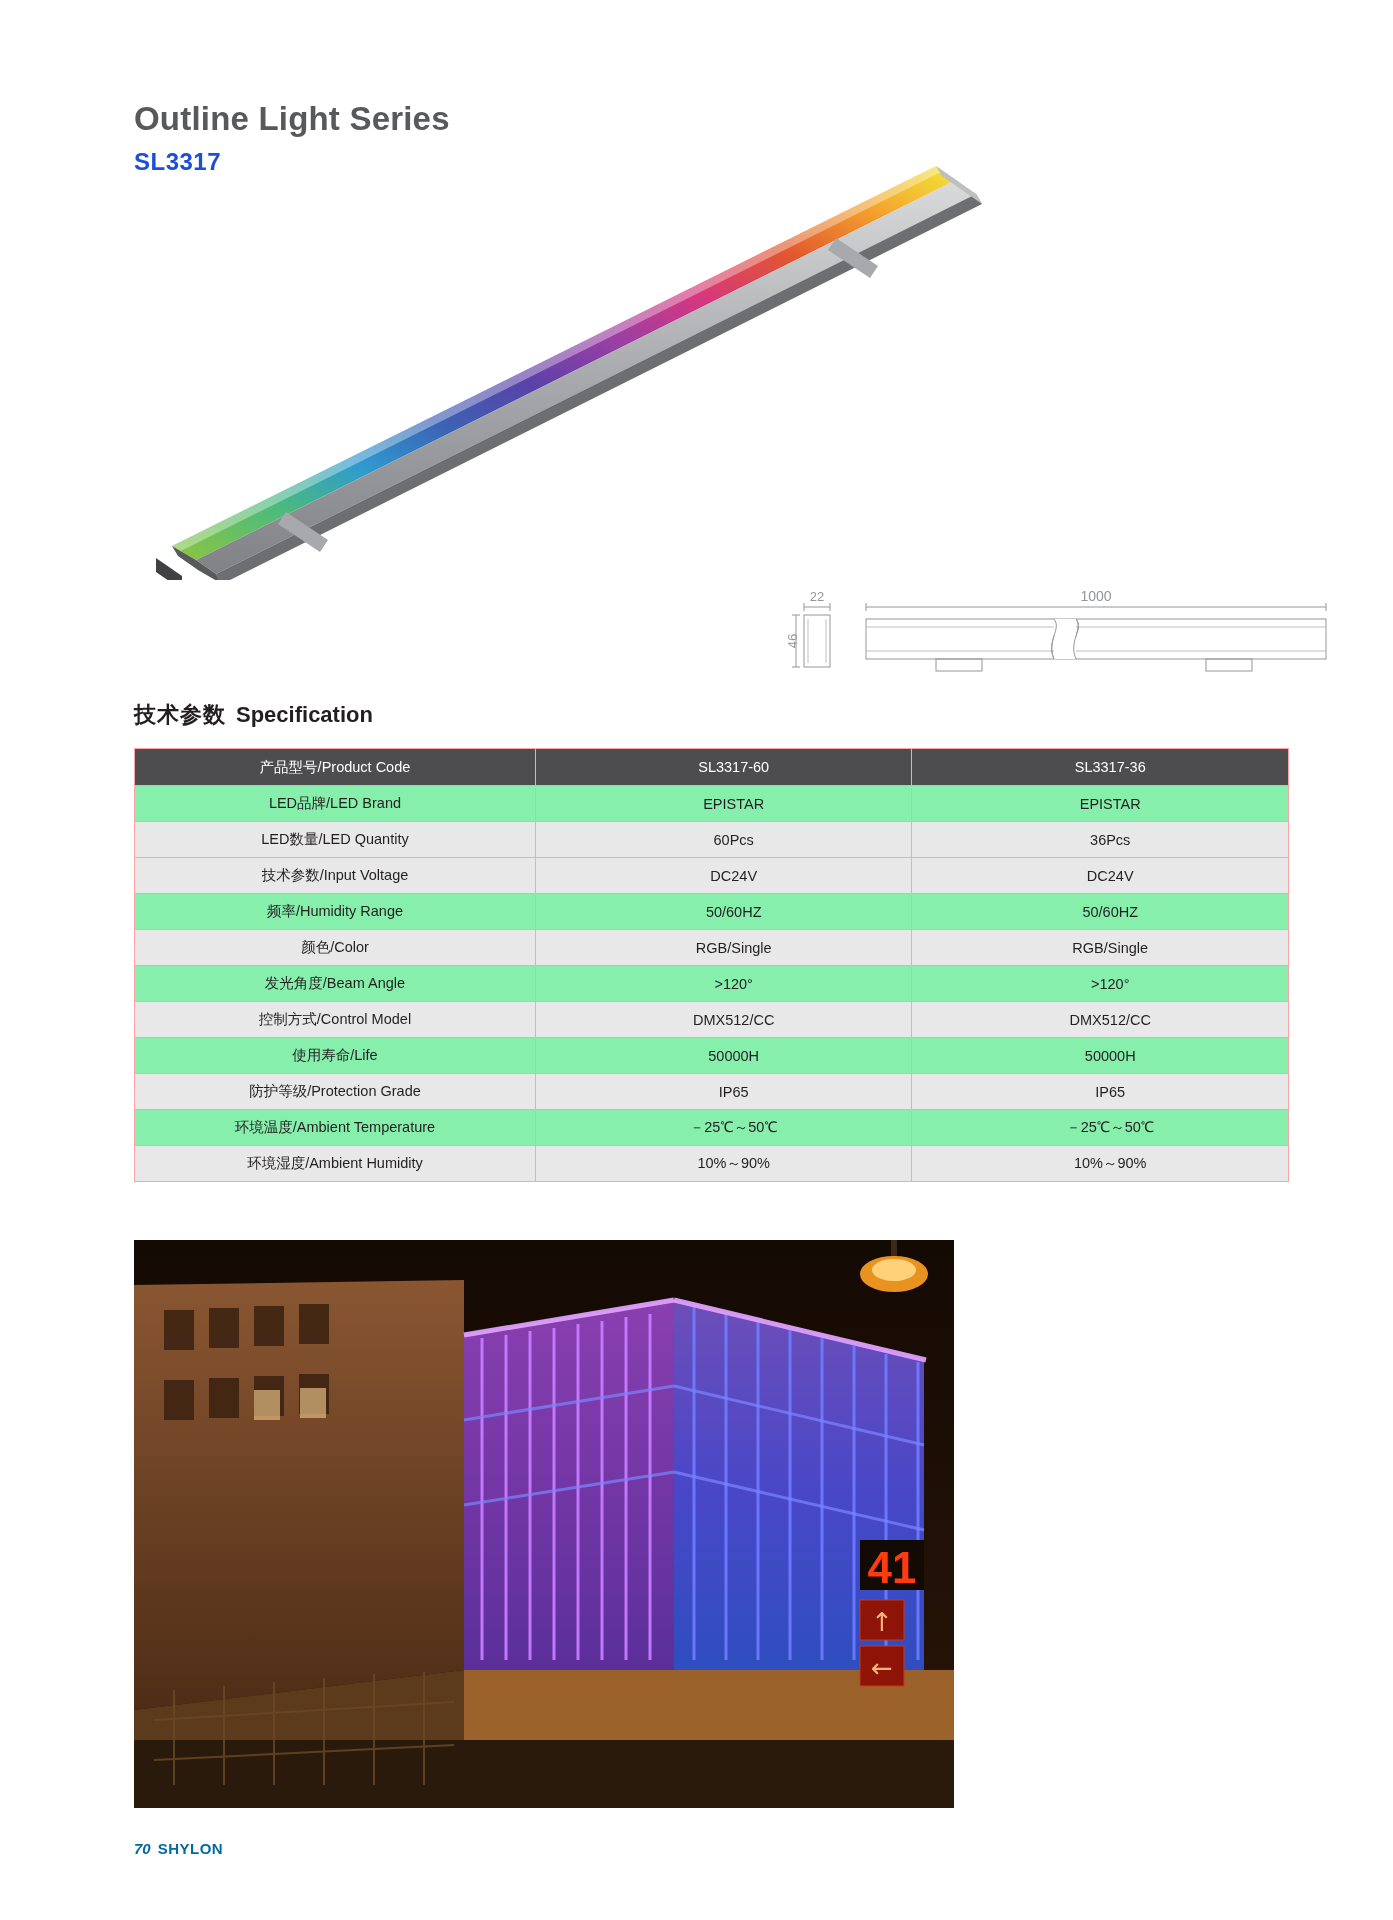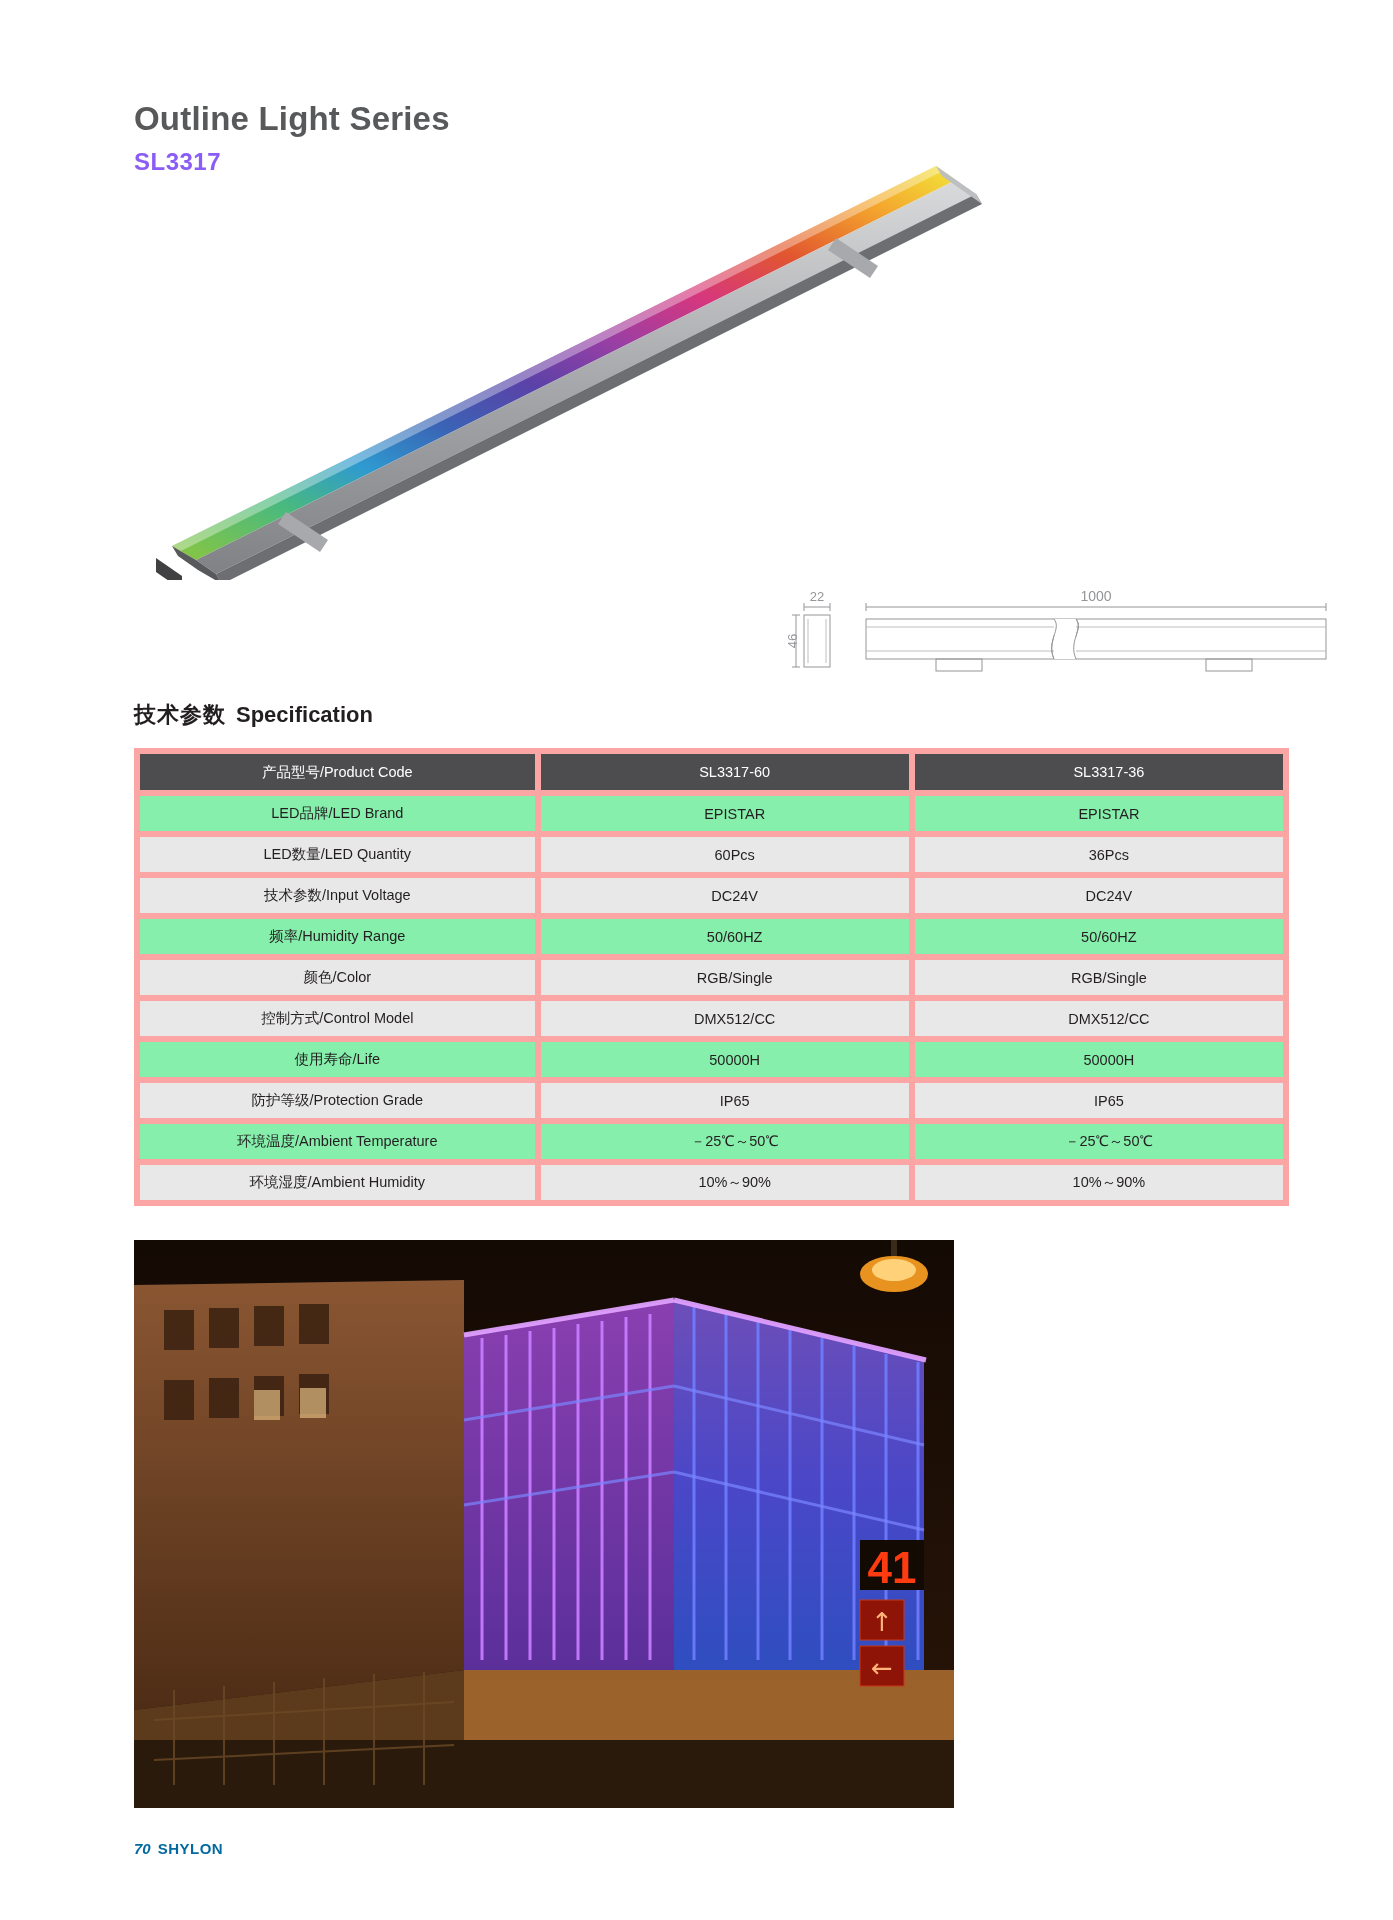--- a/index.html
+++ b/index.html
@@ -32,21 +32,21 @@
     font-size: 33px;
     font-weight: bold;
     color: #58595b;
     letter-spacing: 0.2px;
     line-height: 1.15;
     margin: 0;
   }
   .sub-title {
     font-size: 24px;
     font-weight: bold;
-    color: #8b5cf6;
+    color: #1d4ed8;
     margin: 10px 0 0 0;
     letter-spacing: 0.5px;
   }
 
   
   .hero {
     position: absolute;
     left: 120px;
     top: 160px;
     width: 1060px;
@@ -79,21 +79,21 @@
   
   .spec-table {
     position: absolute;
     left: 118px;
     top: 748px;
     width: 1155px;
     border-collapse: collapse;
     font-size: 14.5px;
   }
   .spec-table td {
-    border: 6px solid #fca5a5;
+    border: 1px solid #fca5a5;
     height: 35px;
     padding: 0 4px;
     color: #231f20;
     white-space: nowrap;
   }
   .spec-table tr.header td {
     background: #4d4d4f;
     color: #ffffff;
     font-size: 14.5px;
     height: 36px;
@@ -251,20 +251,25 @@
       <tr class="white">
         <td class="label">频率/Humidity Range</td>
         <td class="val">50/60HZ</td>
         <td class="val">50/60HZ</td>
       </tr>
       <tr class="alt">
         <td class="label">颜色/Color</td>
         <td class="val">RGB/Single</td>
         <td class="val">RGB/Single</td>
       </tr>
+      <tr class="white">
+        <td class="label">发光角度/Beam Angle</td>
+        <td class="val">&gt;120°</td>
+        <td class="val">&gt;120°</td>
+      </tr>
       <tr class="alt">
         <td class="label">控制方式/Control Model</td>
         <td class="val">DMX512/CC</td>
         <td class="val">DMX512/CC</td>
       </tr>
       <tr class="white">
         <td class="label">使用寿命/Life</td>
         <td class="val">50000H</td>
         <td class="val">50000H</td>
       </tr>

